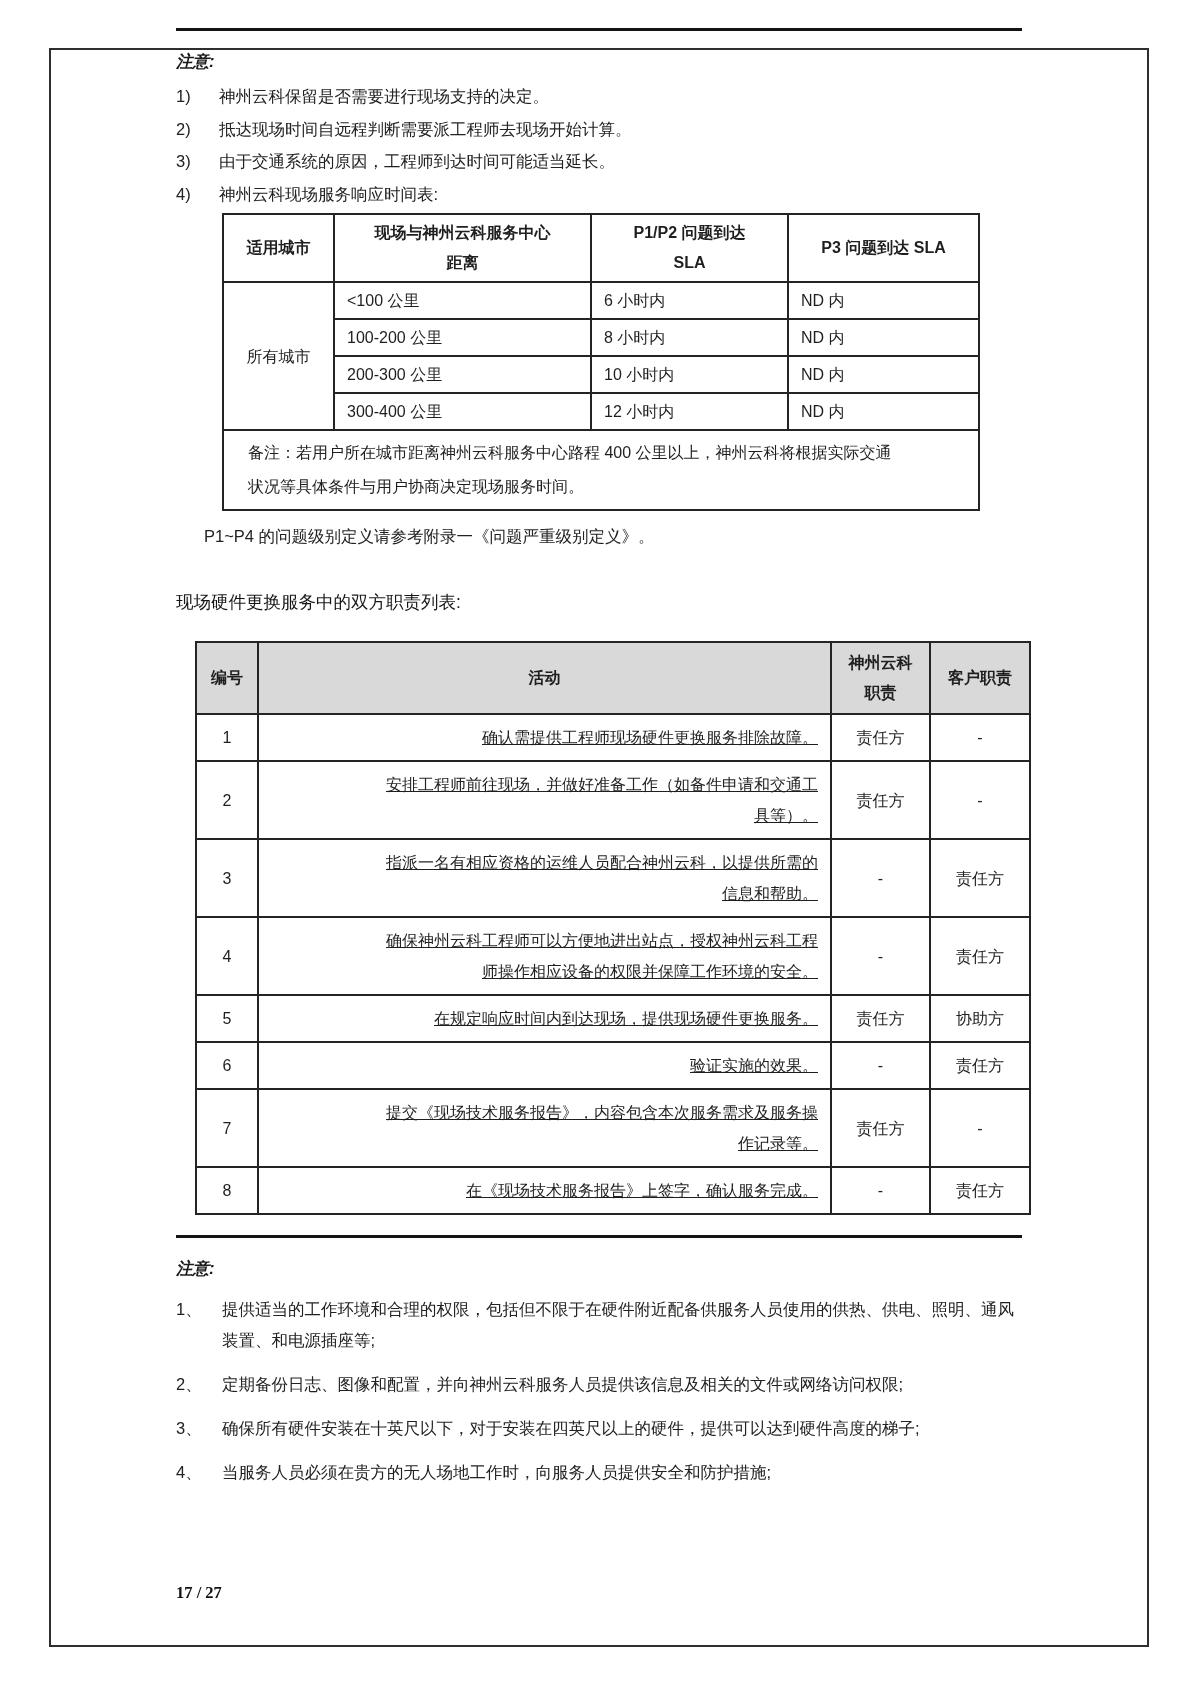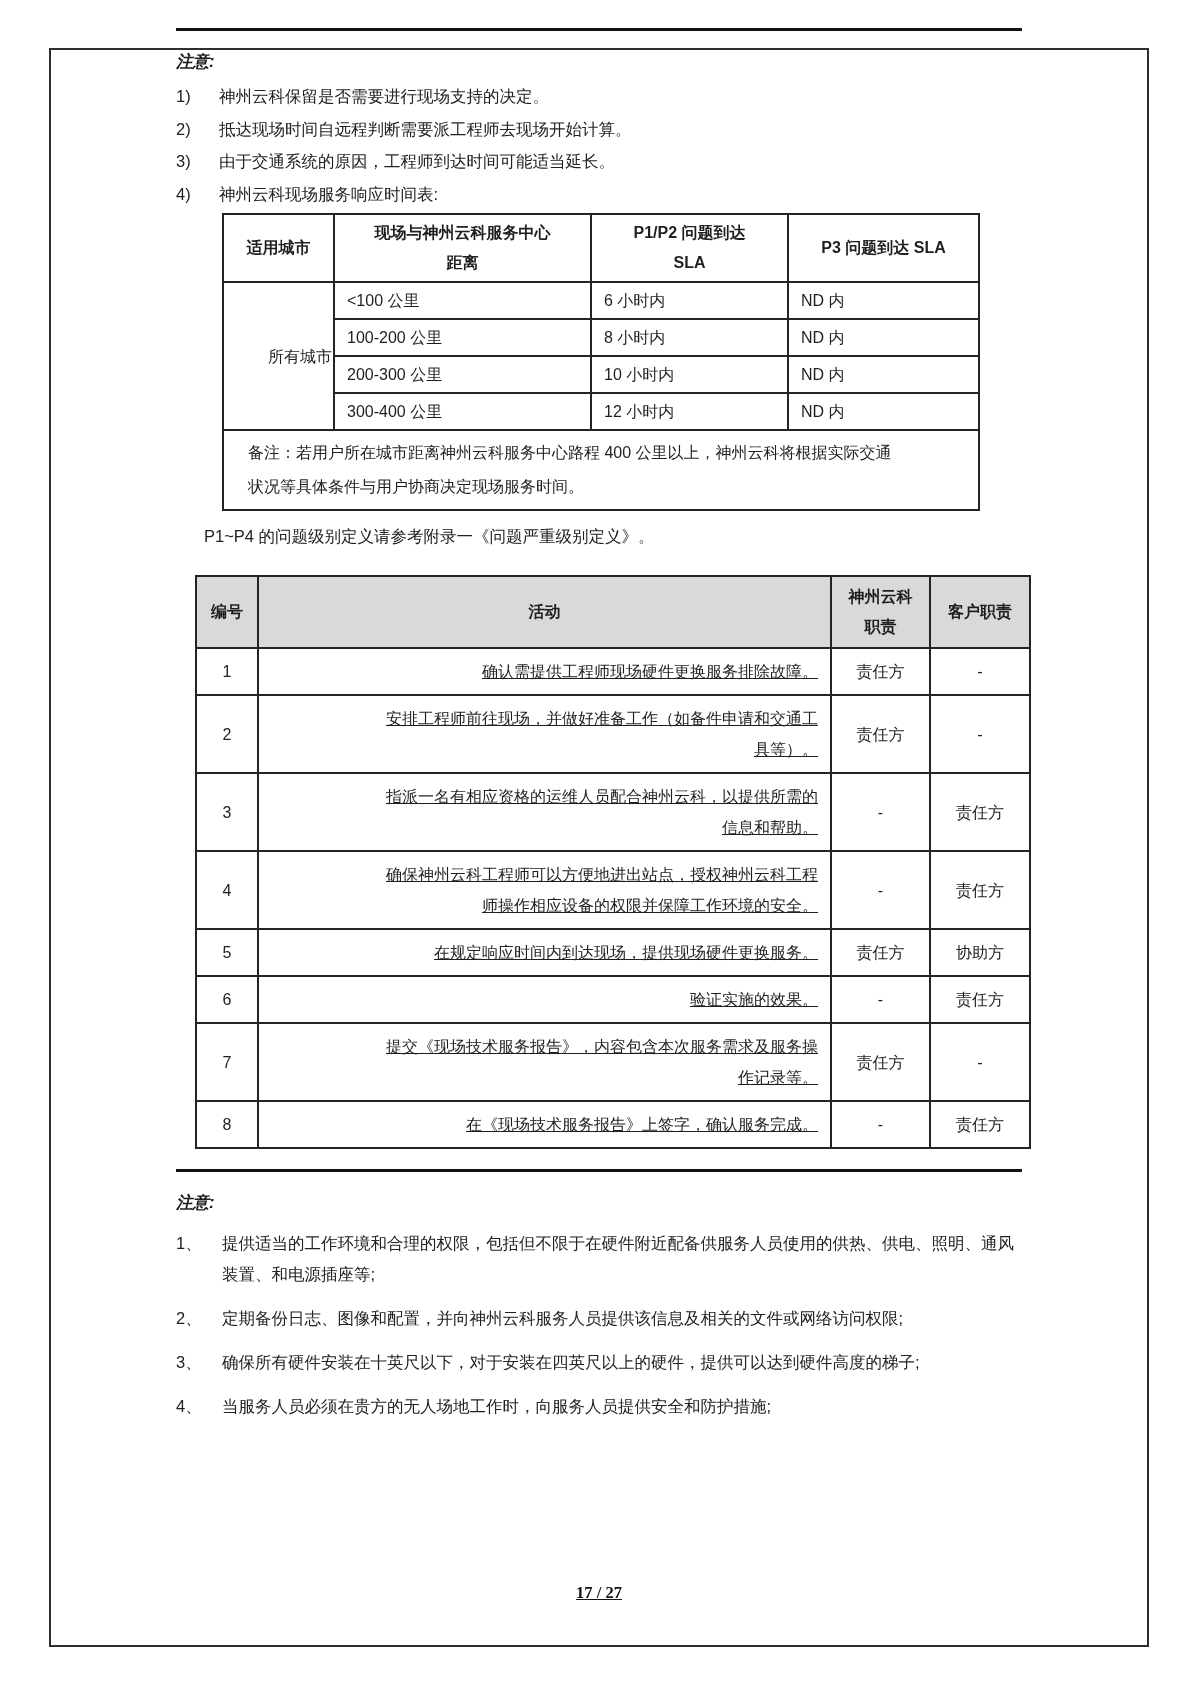--- a/index.html
+++ b/index.html
@@ -24,21 +24,21 @@
   .toplist .li-text { flex:1; }
 
   table { border-collapse:collapse; table-layout:fixed; font-size:16px; color:#1f1f1f; }
   th, td { border:2px solid #242424; }
 
   
   .resp-wrap { margin-left:46px; margin-top:3px; }
   .resp { width:756px; }
   .resp th { font-weight:bold; line-height:30px; padding:3px 0; text-align:center; vertical-align:middle; }
   .resp td { line-height:33px; }
-  .resp td.c { text-align:right; vertical-align:middle; }
+  .resp td.c { text-align:center; vertical-align:middle; }
   .resp td.l { padding-left:12px; }
   .resp .remark td { line-height:34px; padding:5px 24px; }
 
   .p1p4 { margin:15px 0 0 28px; font-size:16.5px; }
 
   .section-title { margin-top:42px; font-size:17.5px; color:#161616; }
 
   
   .duty-wrap { margin-left:19px; margin-top:27px; }
   .duty { width:834px; }
@@ -46,22 +46,22 @@
                    padding:5px 0; text-align:center; vertical-align:middle; }
   .duty tbody td { line-height:31px; padding:7px 0; text-align:center; vertical-align:middle; }
   .duty tbody td.act { text-align:right; padding:7px 12px 7px 14px;text-decoration:underline; }
 
   .b-intro { margin-top:16px; font-size:16.5px; line-height:30px; }
   .blist { margin-top:14px; }
   .blist .li { display:flex; line-height:31px; font-size:16.5px; margin-bottom:13px; }
   .blist .num { width:46px; flex:0 0 46px; }
   .blist .li-text { flex:1; }
 
-  .footer { position:absolute; top:1583px; left:176px; width:846px; text-align:center;
-            font-family:"Liberation Serif", serif; font-weight:bold; font-size:16.5px; color:#111;text-decoration:underline; }
+  .footer { position:absolute; top:1583px; left:176px; width:846px; 
+            font-family:"Liberation Serif", serif; font-weight:bold; font-size:16.5px; color:#111; }
 </style>
 </head>
 <body>
 
 <div class="frame"></div>
 
 <div class="content">
 
   <div class="rule"></div>
 
@@ -133,20 +133,21 @@
           <div>备注：若用户所在城市距离神州云科服务中心路程 400 公里以上，神州云科将根据实际交通</div>
           <div>状况等具体条件与用户协商决定现场服务时间。</div>
         </td>
       </tr>
     </tbody>
       </table>
   </div>
 
   <div class="p1p4">P1~P4 的问题级别定义请参考附录一《问题严重级别定义》。</div>
 
+  <div class="section-title">现场硬件更换服务中的双方职责列表:</div>
 
   <div class="duty-wrap">
     <table class="duty">
       <colgroup>
           <col style="width:62px">
           <col style="width:573px">
           <col style="width:99px">
           <col style="width:100px">
         </colgroup>
       <thead>

